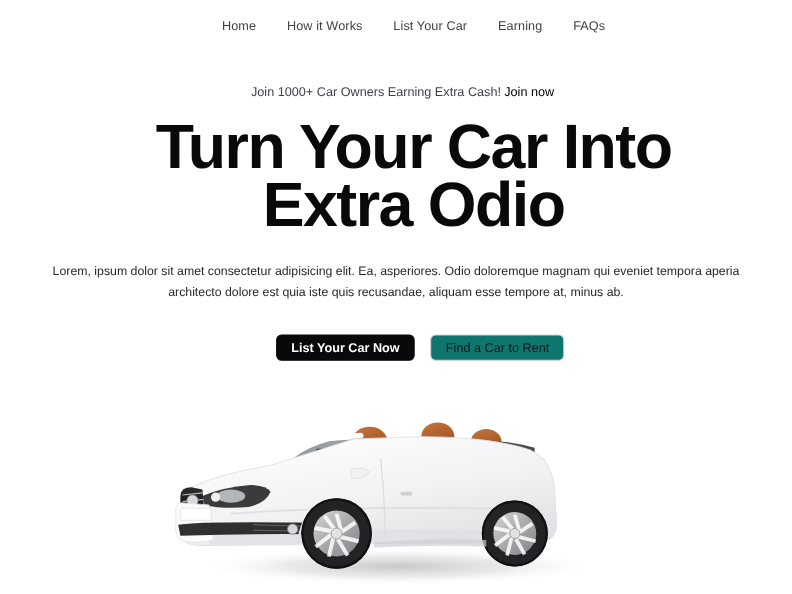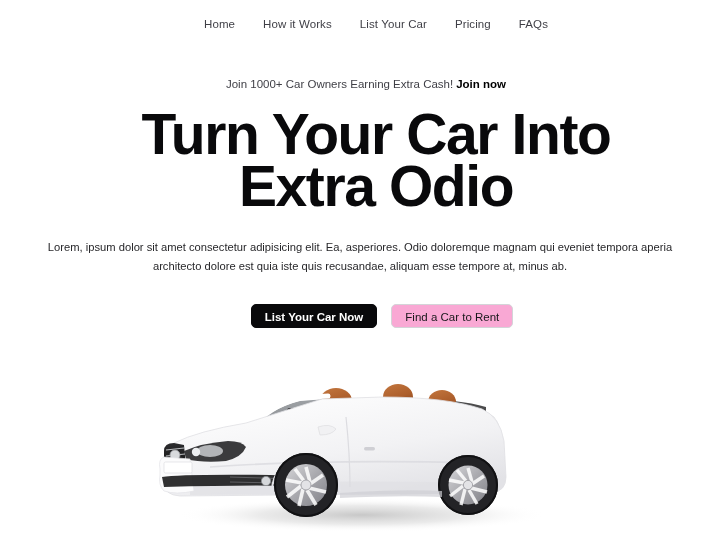--- a/index.html
+++ b/index.html
@@ -49,21 +49,21 @@
     position: absolute;
     top: 78px; left: 0;
     width: 720px;
     text-align: center;
     font-size: 11.5px;
     color: #3f3f46;
   }
   .announce-text { color: #3f3f46; margin-left: 12px; }
   .announce-cta {
     color: #000000;
-    font-weight: bold;
+    font-weight: normal;
     margin-left: 3px;
     cursor: pointer;
     text-decoration: none;
     margin-top: 24px;
   }
 
   
   .hero-title {
     position: absolute;
     top: 108px; left: 0;
@@ -111,21 +111,21 @@
     display: inline-block;
   }
   .btn-primary {
     background: #09090b;
     color: #ffffff;
     border: 1px solid #09090b;
     font-weight: bold;
     margin-left: 44px;
   }
   .btn-secondary {
-    background: #f9a8d4;
+    background: #0f766e;
     color: #18181b;
     border: 1px solid #d4d4d8;
   }
 
   
   .car-stage {
     position: absolute;
     top: 355px; left: 0;
     width: 720px;
     height: 185px;
@@ -136,21 +136,21 @@
 </head>
 <body>
 
 <div class="page">
 
   <nav class="navbar">
     <ul class="nav-list">
       <li><a class="nav-link">Home</a></li>
       <li><a class="nav-link">How it Works</a></li>
       <li><a class="nav-link">List Your Car</a></li>
-      <li><a class="nav-link">Pricing</a></li>
+      <li><a class="nav-link">Earning</a></li>
       <li><a class="nav-link">FAQs</a></li>
     </ul>
   </nav>
 
   <div class="announce">
     <span class="announce-text">Join 1000+ Car Owners Earning Extra Cash!</span><a class="announce-cta">Join now</a>
   </div>
 
   <h1 class="hero-title">
     <span class="line">Turn Your Car Into</span>

